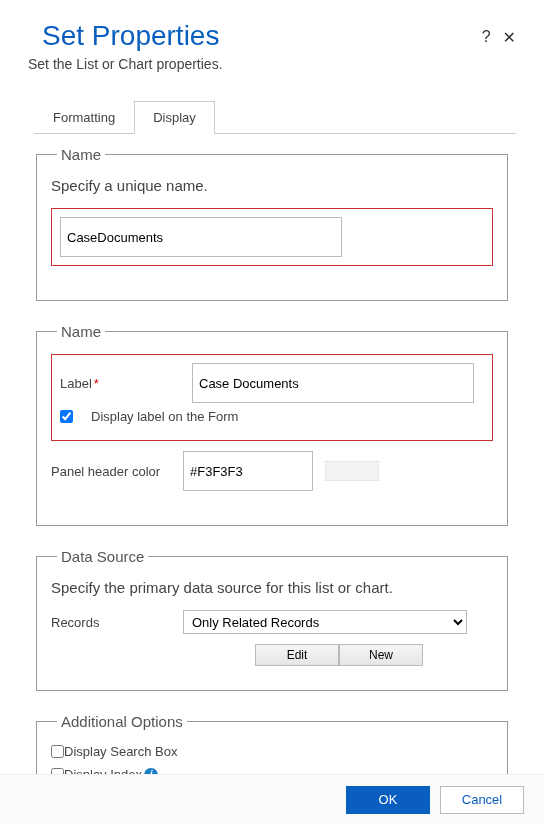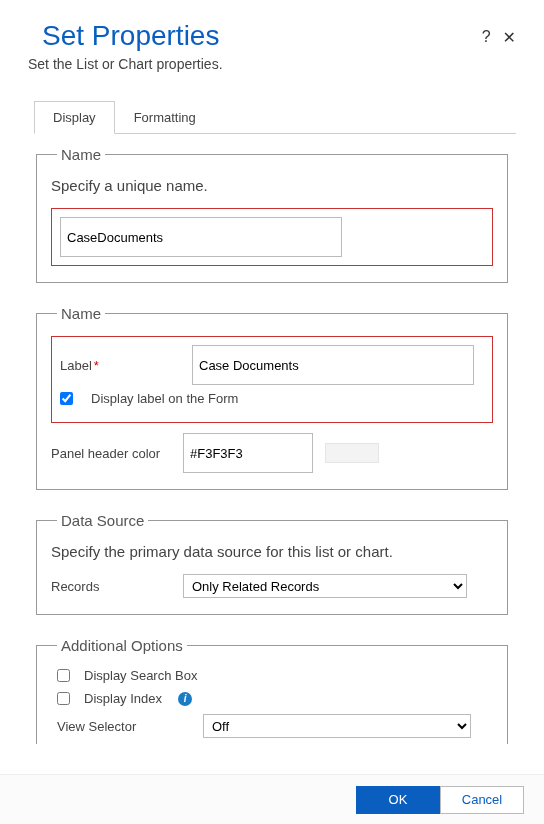--- a/index.html
+++ b/index.html
@@ -58,21 +58,21 @@
     .tab.active {
       border: 1px solid #ccc;
       border-bottom: 1px solid #fff;
       background: #fff;
     }
     .panel-area {
       padding: 12px 8px 0 8px;
     }
     fieldset {
       border: 1px solid #999;
-      padding: 14px 14px 6px 14px;
+      padding: 14px 14px 24px 14px;
       margin-bottom: 22px;
     }
     legend {
       color: #555;
       font-size: 15px;
       padding: 0 4px;
       margin-left: 6px;
     }
     .hint {
       color: #444;
@@ -147,22 +147,20 @@
       width: 84px;
       height: 22px;
       background: linear-gradient(#f5f5f5, #e6e6e6);
       border: 1px solid #bbb;
       font-size: 12px;
       cursor: pointer;
     }
     .ao-check {
       display: flex;
       align-items: center;
-      gap: 14px;
-      margin-left: 6px;
       margin-bottom: 8px;
       color: #444;
     }
     .info-icon {
       display: inline-block;
       width: 14px;
       height: 14px;
       border-radius: 50%;
       background: #1a7dc4;
       color: #fff;
@@ -185,21 +183,21 @@
       bottom: 0;
       left: 0;
       width: 544px;
       height: 50px;
       background: #fbfbfb;
       border-top: 1px solid #eee;
       display: flex;
       justify-content: flex-end;
       align-items: center;
       padding-right: 20px;
-      gap: 0;
+      gap: 10px;
     }
     .fbtn {
       width: 84px;
       height: 28px;
       font-size: 13px;
       border: 1px solid #bbb;
       cursor: pointer;
     }
     .fbtn.primary {
       background: #0a5ec0;
@@ -220,22 +218,22 @@
       <h1 class="title">Set Properties</h1>
       <div class="subtitle">Set the List or Chart properties.</div>
     </div>
     <div class="header-icons">
       <span>?</span>
       <span>✕</span>
     </div>
   </div>
 
   <div class="tabs">
+    <div class="tab">Formatting</div>
     <div class="tab active">Display</div>
-    <div class="tab">Formatting</div>
   </div>
 
   <div class="panel-area">
 
     <fieldset>
       <legend>Name</legend>
       <div class="hint">Specify a unique name.</div>
       <div class="highlight-box">
         <div class="row">
           <input type="text" class="text-input" value="CaseDocuments" style="">
@@ -266,20 +264,24 @@
 
     <fieldset>
       <legend>Data Source</legend>
       <div class="hint">Specify the primary data source for this list or chart.</div>
       <div class="row">
         <div class="row-label">Records</div>
         <select>
           <option>Only Related Records</option>
         </select>
       </div>
+      <div class="btn-row">
+        <button class="sbtn">Edit</button>
+        <button class="sbtn">New</button>
+      </div>
     </fieldset>
 
     <fieldset style="margin-bottom:0; border-bottom:none;">
       <legend>Additional Options</legend>
       <div class="ao-check">
         <input type="checkbox" style="">
         <span>Display Search Box</span>
       </div>
       <div class="ao-check">
         <input type="checkbox" style="">

